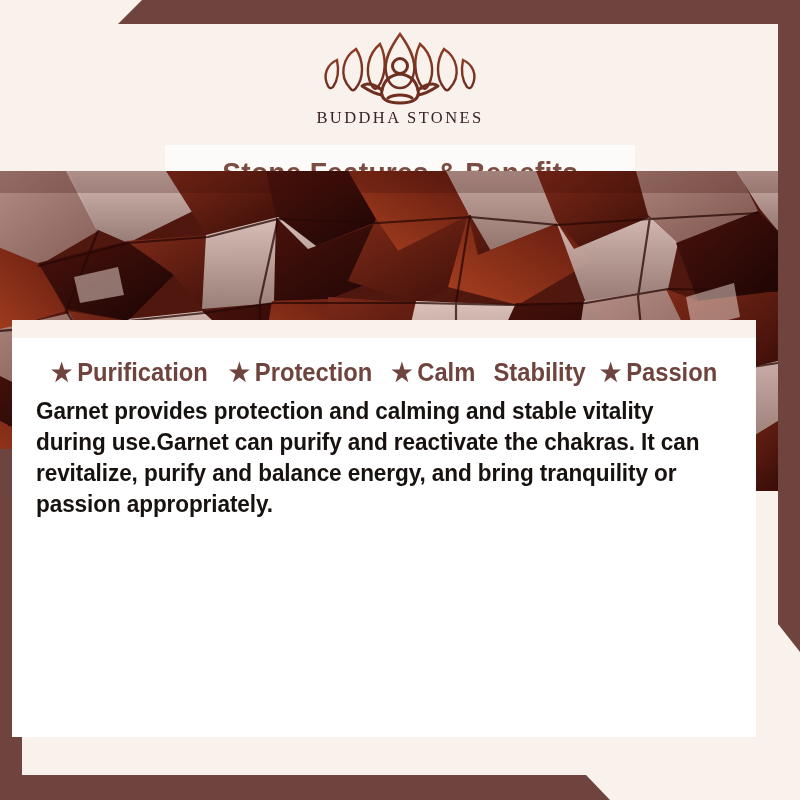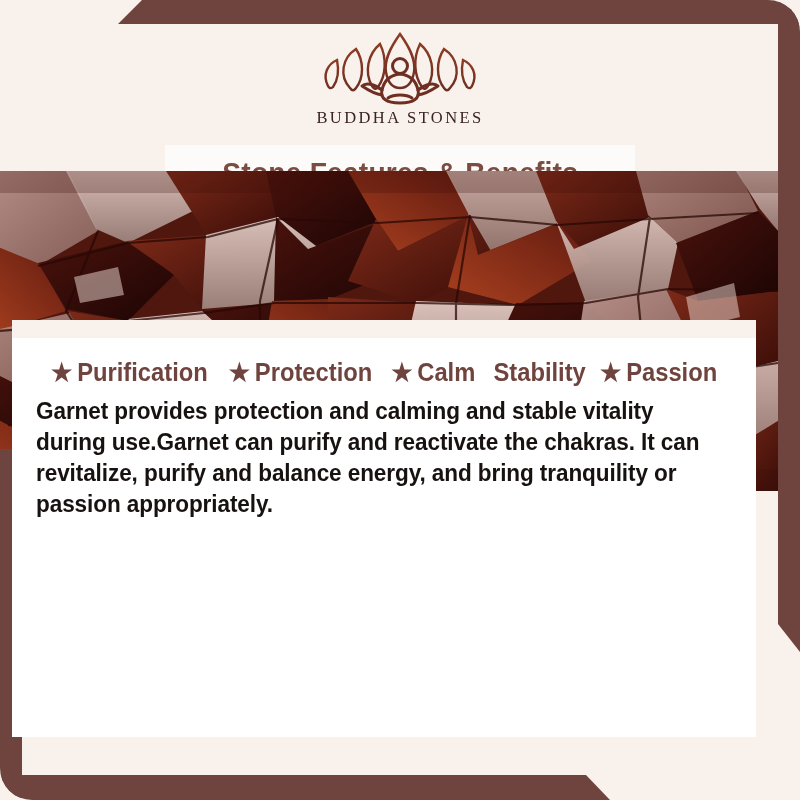--- a/index.html
+++ b/index.html
@@ -14,21 +14,20 @@
     font-family: "Liberation Sans", sans-serif;
     overflow: hidden;
   }
 
   .poster {
     position: relative;
     width: 800px;
     height: 800px;
     background: #f8f1ec;
     overflow: hidden;
-    border-radius: 32px;
   }
 
   
   .band-top {
     position: absolute;
     top: 0;
     left: 0;
     width: 800px;
     height: 24px;
     background: #70443e;

